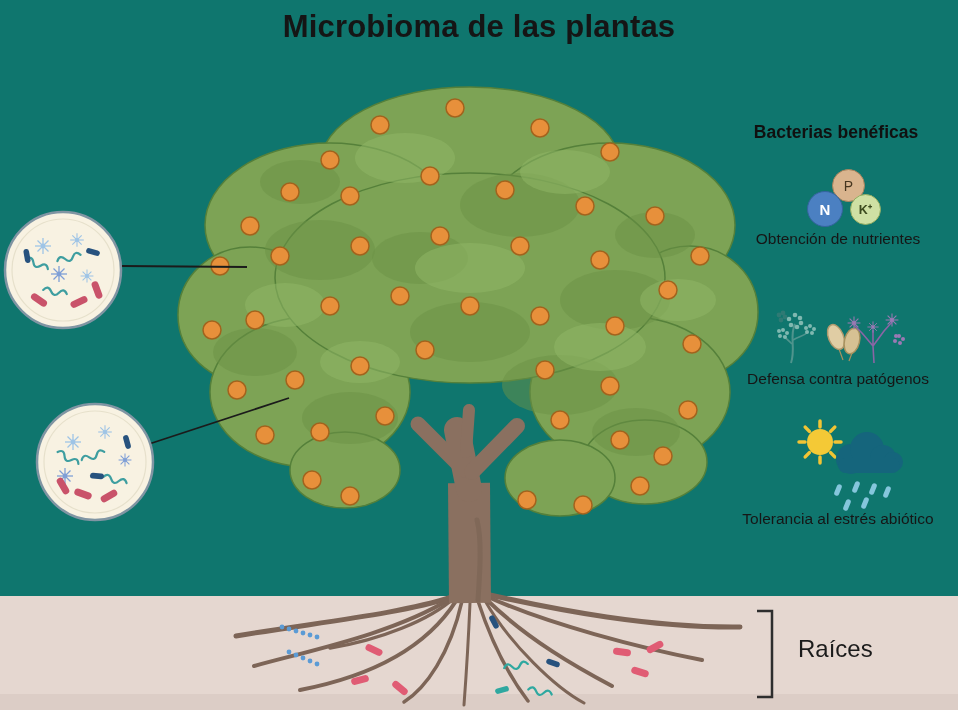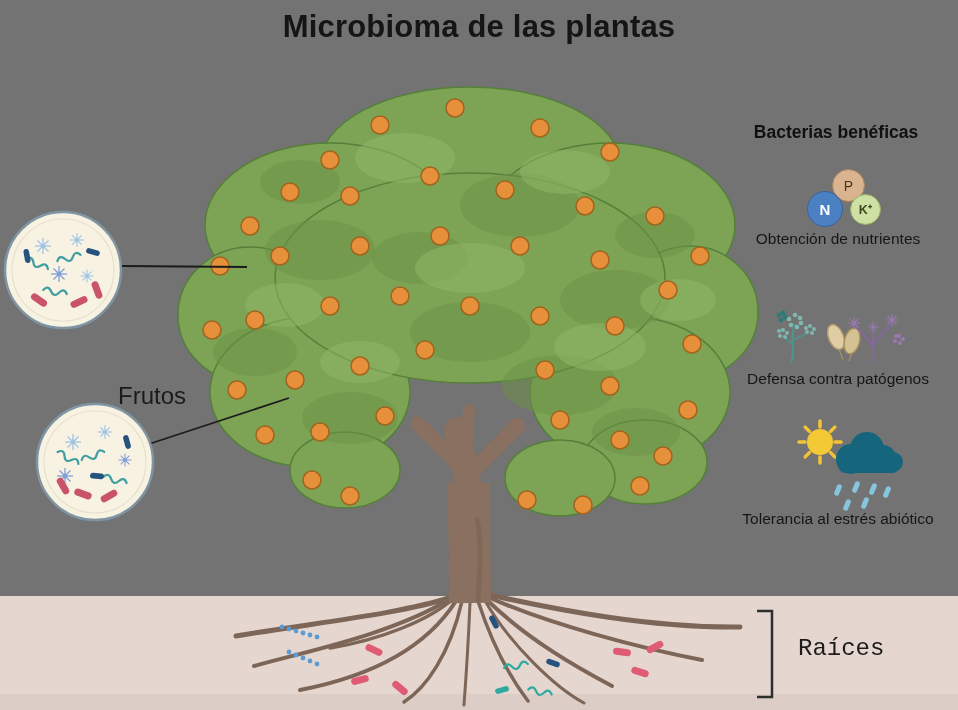--- a/index.html
+++ b/index.html
@@ -1,28 +1,28 @@
 <!DOCTYPE html>
 <html><head>
 <meta charset="utf-8">
 <style>
   html,body{margin:0;padding:0;background:#ffffff;}
   .stage{
-    position:relative;width:958px;height:710px;background:#737373;overflow:hidden;
+    position:relative;width:958px;height:710px;background:#0f766e;overflow:hidden;
     font-family:"Liberation Sans",sans-serif;
   }
   .stage svg.scene{position:absolute;left:0;top:0;z-index:0;}
   .title{
     position:absolute;top:9px;left:0;width:958px;text-align:center;z-index:5;
     font-size:31px;font-weight:600;color:#151515;letter-spacing:.2px;
   }
   .side-label{position:absolute;z-index:5;font-size:24px;color:#1b1b1b;}
   .lbl-hojas{left:55px;top:173px;width:216px;text-align:center;}
   .lbl-frutos{left:92px;top:382px;width:120px;text-align:center;}
-  .lbl-raices{left:798px;top:635px;font-family:Liberation Mono, monospace;}
+  .lbl-raices{left:798px;top:635px;}
   .legend-header{
     position:absolute;left:712px;top:122px;width:248px;text-align:center;z-index:5;
     font-size:17.5px;font-weight:700;color:#101010;
   }
   .legend-label{
     position:absolute;left:714px;width:248px;text-align:center;z-index:5;
     font-size:15.5px;color:#161616;
   }
   .lbl-nutrientes{top:230px;}
   .lbl-patogenos{top:370px;}
@@ -308,21 +308,20 @@
         <rect x="-2.5" y="-6" width="5" height="12" rx="2.5" transform="translate(887,492) rotate(22)"></rect>
         <rect x="-2.5" y="-6" width="5" height="12" rx="2.5" transform="translate(847,505) rotate(22)"></rect>
         <rect x="-2.5" y="-6" width="5" height="12" rx="2.5" transform="translate(865,503) rotate(22)"></rect>
       </g>
     </g>
 
     <path d="M757,611 L772,611 L772,697 L757,697" fill="none" stroke="#2e2e2e" stroke-width="2.5"></path>
   </svg>
 
   <div class="title">Microbioma de las plantas</div>
-  <div class="side-label lbl-frutos">Frutos</div>
   <div class="side-label lbl-raices">Raíces</div>
 
   <div class="legend-header">Bacterias benéficas</div>
 
   <div class="npk npk-p">
     <span>P</span>
   </div>
   <div class="npk npk-n">
     <span>N</span>
   </div>

